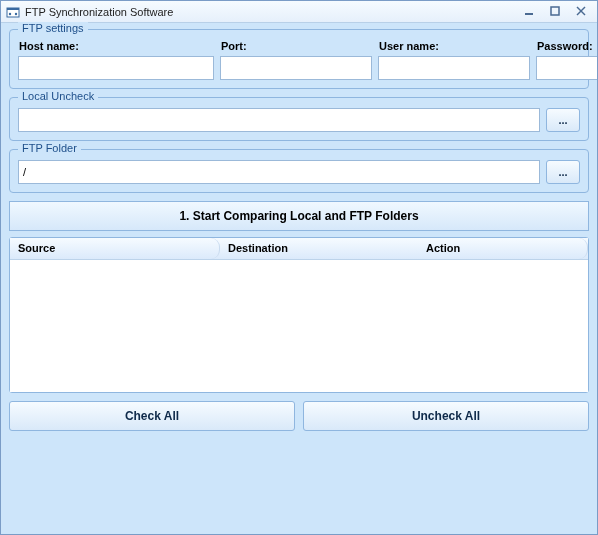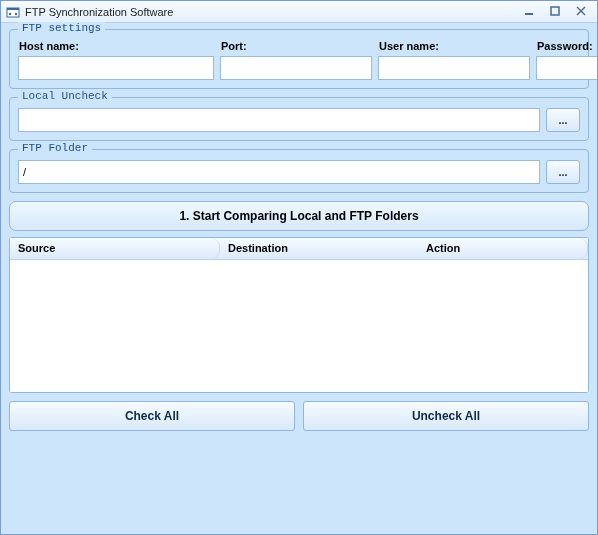--- a/index.html
+++ b/index.html
@@ -7,33 +7,33 @@
 
 .titlebar { height: 22px; background: linear-gradient(#f6fbff,#e6f0fb); border-bottom: 1px solid #b8d0e8; display: flex; align-items: center; padding: 10px 4px; }
 .titlebar .icon { width: 16px; height: 16px; margin-right: 4px; display: inline-flex; align-items: center; justify-content: center; }
 .titlebar .title { flex: 1; color: #222; }
 .titlebar .winbtn { width: 24px; height: 16px; display: inline-flex; align-items: center; justify-content: center; color: #4a6a92; cursor: default; margin-left: 2px; }
 .titlebar .winbtn svg { display: block; }
 
 .content { padding: 6px 8px; }
 
 .groupbox { border: 1px solid #8fb6df; border-radius: 4px; padding: 10px 8px 8px 8px; margin-bottom: 8px; position: relative; background: #cde5fa; }
-.groupbox .legend { position: absolute; top: -8px; left: 8px; background: #cde5fa; padding: 0 4px; color: #1e4f8a; font-weight: normal; font-family: Liberation Mono, monospace; }
+.groupbox .legend { position: absolute; top: -8px; left: 8px; background: #cde5fa; padding: 0 4px; color: #1e4f8a; font-weight: normal; }
 
 .frow { display: flex; align-items: center; gap: 6px; }
 .field { display: flex; flex-direction: column; }
 .field label { color: #000; font-weight: bold; margin-bottom: 4px; padding-left: 1px; }
 .txt { height: 24px; border: 1px solid #9bb9d9; background: #fff; padding: 2px 4px; }
 
 .btn { height: 26px; border: 1px solid #8fb6df; border-radius: 3px; background: linear-gradient(#f6fbff,#d9e9f9); cursor: default; display: inline-flex; align-items: center; justify-content: center; font-weight: bold; color: #0f2a4a; }
 .btn.wide { width: 100%; height: 28px; font-size: 12px; }
 
 .browse { width: 34px; height: 24px; }
 
-.bigbar { border: 1px solid #8fb6df; border-radius: 7px; background: linear-gradient(#f0f8ff,#d6e8fa); height: 30px; display: flex; align-items: center; justify-content: center; font-weight: bold; font-size: 12px; color: #000; margin-bottom: 6px; text-align: center; }
+.bigbar { border: 1px solid #8fb6df; border-radius: 0; background: linear-gradient(#f0f8ff,#d6e8fa); height: 30px; display: flex; align-items: center; justify-content: center; font-weight: bold; font-size: 12px; color: #000; margin-bottom: 6px; text-align: center; }
 
 .listwrap { border: 1px solid #8fb6df; border-radius: 3px; background: #fff; margin-bottom: 8px; }
 .listhdr { display: flex; height: 22px; background: linear-gradient(#f6fbff,#dbeafb); border-bottom: 1px solid #bcd3ea; }
 .listhdr .col { padding: 4px 8px; border-right: 1px solid #c9dbef; font-weight: bold; color: #000; border-radius: 9px; }
 .listbody { height: 132px; background: #fff; }
 
 .checkrow { display: flex; gap: 8px; margin-bottom: 6px; }
 .checkrow .btn { flex: 1; height: 30px; font-size: 12px; }
 
 </style>

